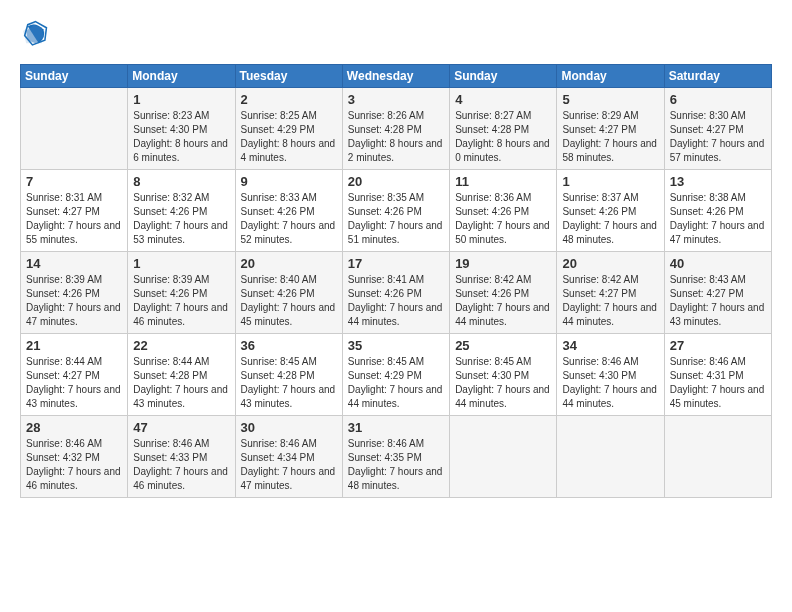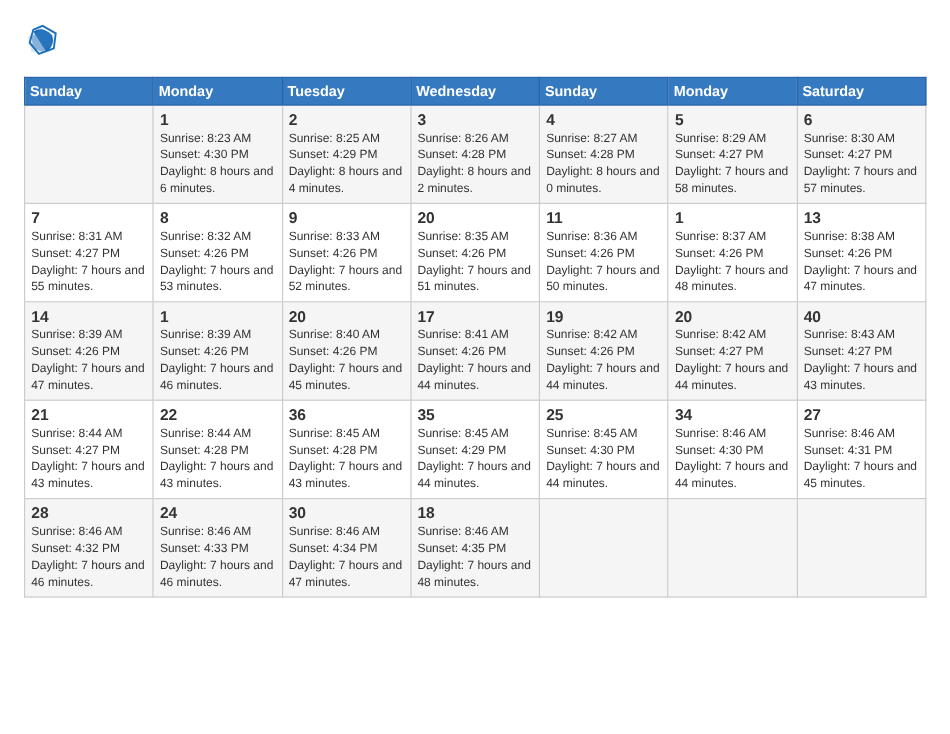--- a/index.html
+++ b/index.html
@@ -238,29 +238,29 @@
           <span class="day-number">27</span>
           <div class="day-info">Sunrise: 8:46 AM<br>Sunset: 4:31 PM<br>Daylight: 7 hours and 45 minutes.</div>
         </td>
       </tr>
       <tr>
         <td>
           <span class="day-number">28</span>
           <div class="day-info">Sunrise: 8:46 AM<br>Sunset: 4:32 PM<br>Daylight: 7 hours and 46 minutes.</div>
         </td>
         <td>
-          <span class="day-number">24</span>
+          <span class="day-number">47</span>
           <div class="day-info">Sunrise: 8:46 AM<br>Sunset: 4:33 PM<br>Daylight: 7 hours and 46 minutes.</div>
         </td>
         <td>
           <span class="day-number">30</span>
           <div class="day-info">Sunrise: 8:46 AM<br>Sunset: 4:34 PM<br>Daylight: 7 hours and 47 minutes.</div>
         </td>
         <td>
-          <span class="day-number">18</span>
+          <span class="day-number">31</span>
           <div class="day-info">Sunrise: 8:46 AM<br>Sunset: 4:35 PM<br>Daylight: 7 hours and 48 minutes.</div>
         </td>
         <td class="empty-cell"></td>
         <td class="empty-cell"></td>
         <td class="empty-cell"></td>
       </tr>
     </tbody>
 </table>
 
 </body></html>

